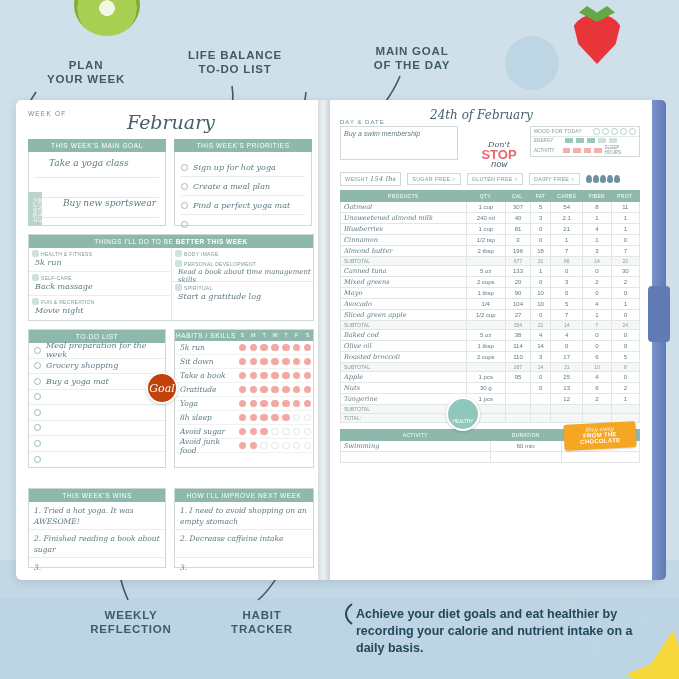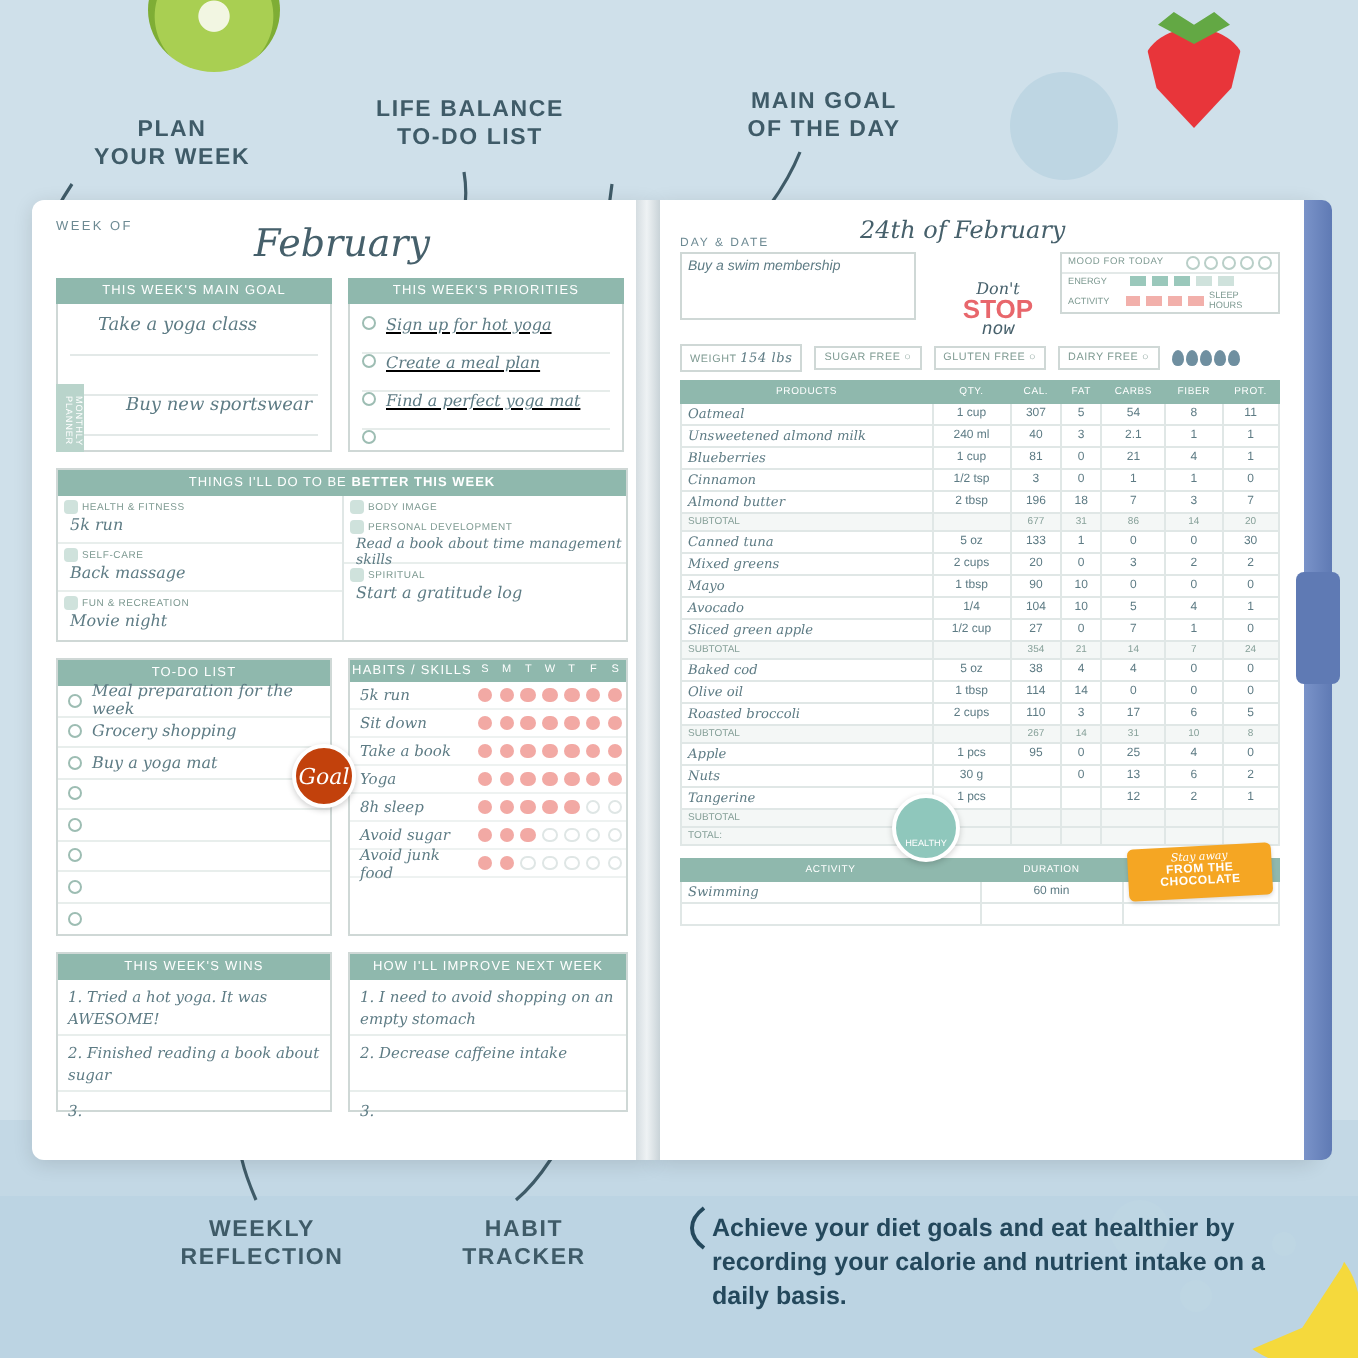--- a/index.html
+++ b/index.html
@@ -65,21 +65,21 @@
            text-align:center; margin-top:-6px;}
   .two-col { display:flex; gap:8px; margin-top:6px; }
   .col { width:138px;border-radius:22px; }
   .goalbox { border:1px solid #cfd8d6; border-top:none; height:74px; position:relative; padding:6px; }
   .goal-line { border-bottom:1px solid #e3e9e8; height:20px; font-family:"DejaVu Serif",serif;
                font-style:italic; font-size:9px; color:#5d7b84; padding-left:4px; }
   .vtab { position:absolute; left:-1px; bottom:-1px; width:14px; height:34px; background:#b9d4cb;
           color:#fff; font-size:4.6px; writing-mode:vertical-rl; text-align:center;
           letter-spacing:.4px; padding-top:2px;}
   .prio { border:1px solid #cfd8d6; border-top:none; height:74px; padding:6px 6px 0 6px;}
-  .prio-row { display:flex; align-items:flex-start; gap:5px; height:19px; border-bottom:1px solid #e6ecea;text-decoration:underline; }
+  .prio-row { display:flex; align-items:center; gap:5px; height:19px; border-bottom:1px solid #e6ecea; }
   .circ { width:7px; height:7px; border:1px solid #9dbdb3; border-radius:50%; flex:0 0 auto;}
   .prio-txt { font-family:"DejaVu Serif",serif; font-style:italic; font-size:8px; color:#5d7b84;}
 
   .things { margin-top:8px; border:1px solid #cfd8d6; }
   .things-hdr { background:#8fb8ad; color:#fff; font-size:6.5px; text-align:center; padding:3px 0;
                 letter-spacing:.5px; }
   .things-body { display:flex; }
   .things-col { width:50%; padding:0; }
   .tcat { font-size:5px; color:#7e9a92; letter-spacing:.3px; padding:3px 4px 1px 12px;
           position:relative; text-transform:uppercase;}
@@ -101,21 +101,21 @@
   .hab-name { width:62px; }
   .hab-days { display:flex; flex:1; }
   .hab-d { flex:1; text-align:center; font-size:5.5px; color:#7e9a92; padding:2px 0;}
   .hab-row { display:flex; height:14px; align-items:center; border-bottom:1px solid #eef2f1;}
   .hab-lbl { width:62px; font-family:"DejaVu Serif",serif; font-style:italic; font-size:7.5px;
              color:#5d7b84; padding-left:5px;}
   .dot { width:7.5px; height:7.5px; border-radius:50%; background:#f2a9a4; margin:0 auto;}
   .dot.off { background:#fff; border:1px solid #dfe6e5;}
   .dcell { flex:1; display:flex; justify-content:center;}
 
-  .bottom-row { display:flex; gap:8px; margin-top:8px;}
+  .bottom-row { display:flex; gap:8px; margin-top:20px;}
   .wins { width:138px; border:1px solid #cfd8d6; height:80px;}
   .improve { width:140px; border:1px solid #cfd8d6; height:80px;}
   .num-line { height:19px; border-bottom:1px solid #e8eeec; font-family:"DejaVu Serif",serif;
               font-style:italic; font-size:7.5px; color:#5d7b84; padding-left:5px; line-height:19px;}
   .num-line.tall { height:28px; line-height:11px; padding-top:3px;}
 
   
   .rp { position:absolute; left:332px; top:10px; width:300px; }
   .daydate { font-size:6px; letter-spacing:1px; color:#6d8a93; }
   .date-hand { font-family:"DejaVu Serif",serif; font-style:italic; font-size:12px; color:#46606b;
@@ -390,20 +390,46 @@
                 <div class="dcell">
                   <div class="dot"></div>
                 </div>
                 <div class="dcell">
                   <div class="dot"></div>
                 </div>
               </div>
             </div>
             <div class="hab-row">
               <div class="hab-lbl">Take a book</div>
+              <div class="hab-days">
+                <div class="dcell">
+                  <div class="dot"></div>
+                </div>
+                <div class="dcell">
+                  <div class="dot"></div>
+                </div>
+                <div class="dcell">
+                  <div class="dot"></div>
+                </div>
+                <div class="dcell">
+                  <div class="dot"></div>
+                </div>
+                <div class="dcell">
+                  <div class="dot"></div>
+                </div>
+                <div class="dcell">
+                  <div class="dot"></div>
+                </div>
+                <div class="dcell">
+                  <div class="dot"></div>
+                </div>
+              </div>
+            </div>
+            <div class="hab-row">
+              <div class="hab-lbl">Gratitude</div>
               <div class="hab-days">
                 <div class="dcell">
                   <div class="dot"></div>
                 </div>
                 <div class="dcell">
                   <div class="dot"></div>
                 </div>
                 <div class="dcell">
                   <div class="dot"></div>
                 </div>

